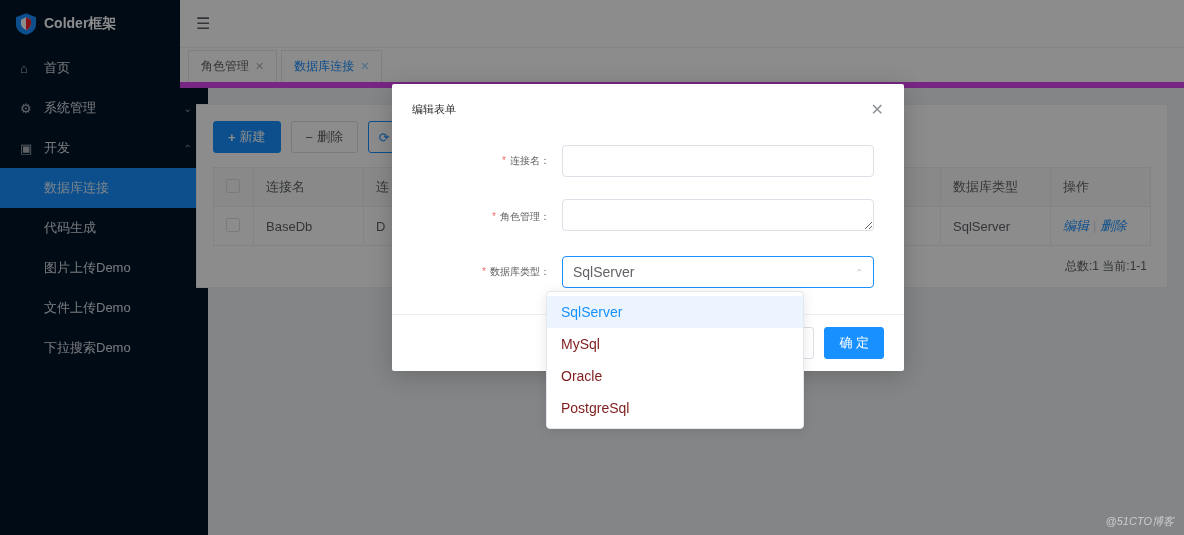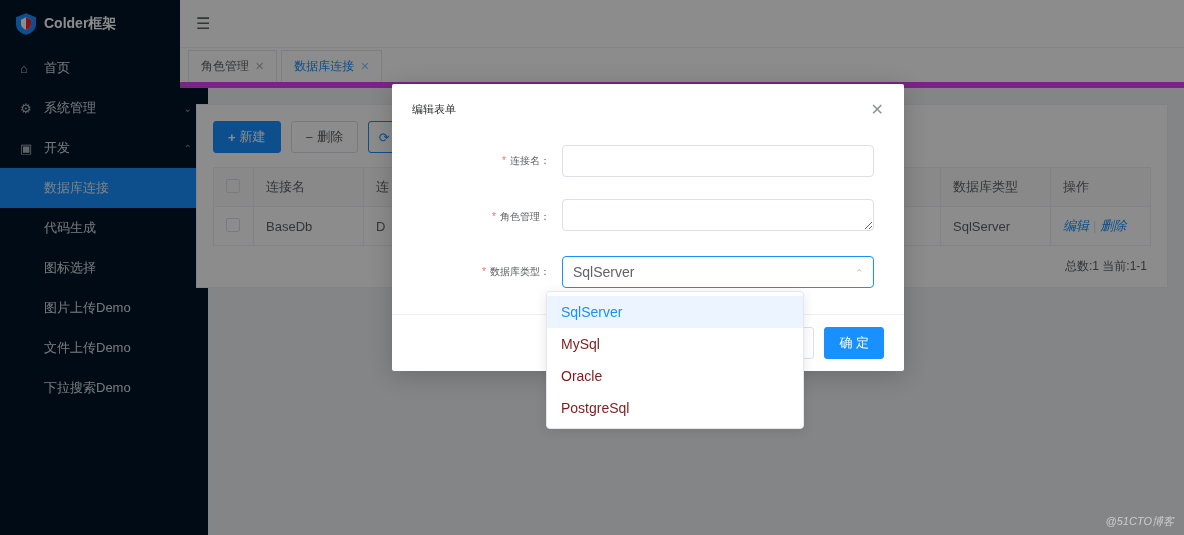--- a/index.html
+++ b/index.html
@@ -92,23 +92,20 @@
       <span class="mi-icon">▣</span>
       <span>开发</span>
       <span class="arrow">⌃</span>
     </li>
     <ul class="menu-sub">
       <li class="menu-item active">
           <span>数据库连接</span>
         </li>
       <li class="menu-item">
           <span>代码生成</span>
-        </li>
-      <li class="menu-item">
-          <span>图标选择</span>
         </li>
       <li class="menu-item">
           <span>图片上传Demo</span>
         </li>
       <li class="menu-item">
           <span>文件上传Demo</span>
         </li>
       <li class="menu-item">
           <span>下拉搜索Demo</span>
         </li>

